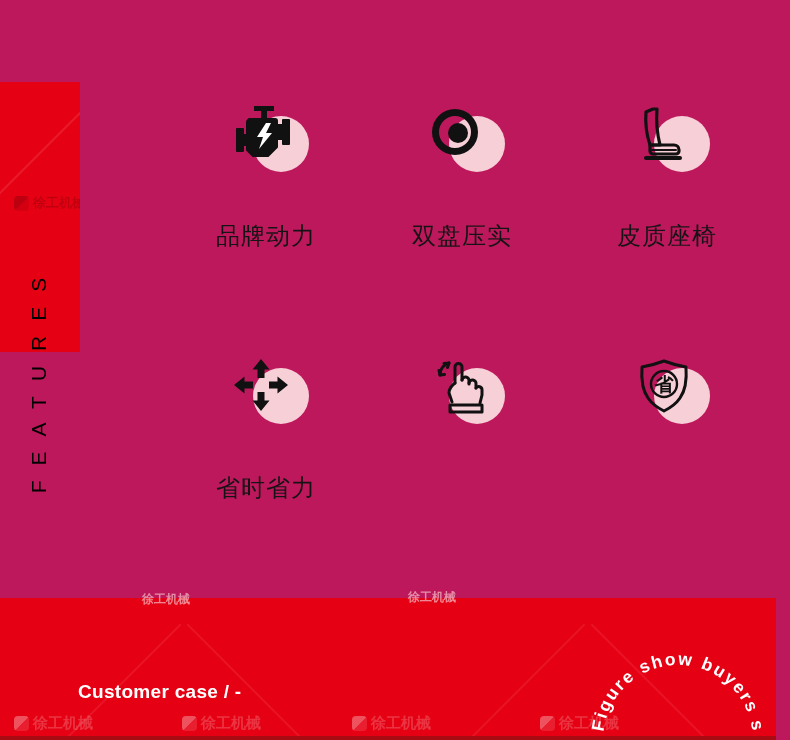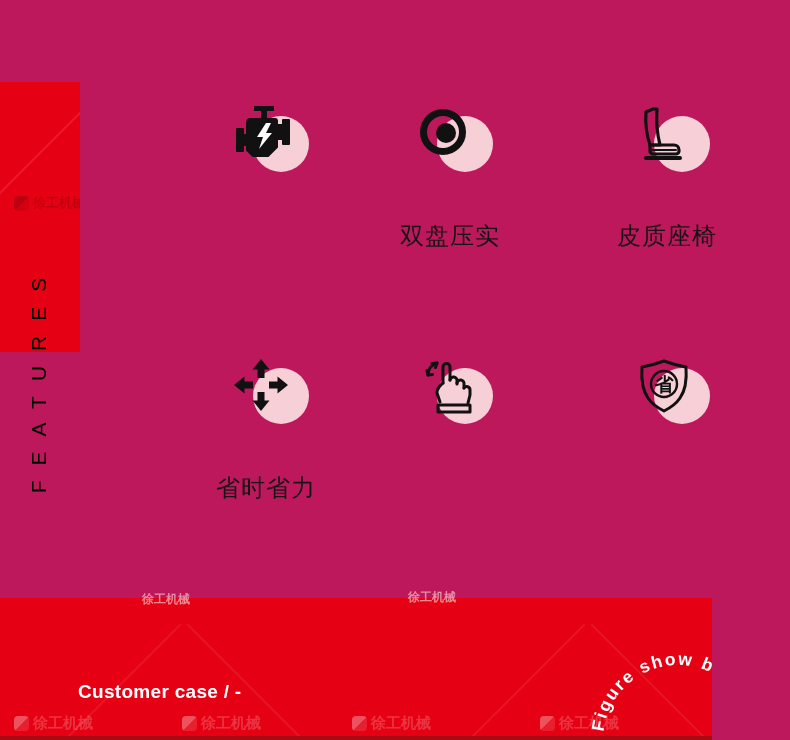--- a/index.html
+++ b/index.html
@@ -14,30 +14,30 @@
   .bar-wm{position:absolute;left:14px;top:112px;display:flex;align-items:center;gap:4px;
           font-size:13px;font-weight:bold;color:rgba(0,0,0,.16);white-space:nowrap;}
   .bar-wm .wm-logo{background:linear-gradient(135deg,rgba(0,0,0,.18) 50%,rgba(0,0,0,.08) 50%);}
 
   .features-label{position:absolute;left:-96px;top:358px;width:270px;height:40px;
                   transform:rotate(-90deg);text-align:center;font-size:21px;font-weight:400;
                   letter-spacing:15px;color:#000;line-height:40px;}
 
   
   .cell{position:absolute;width:170px;text-align:center;}
-  .c1{left:181px;} .c2{left:365px;} .c3{left:582px;}
+  .c1{left:181px;} .c2{left:377px;} .c3{left:582px;}
   .r1{top:106px;}  .r2{top:358px;}
   .icon-wrap{position:relative;width:66px;height:64px;margin:0 auto;}
   .pink{position:absolute;left:20px;top:10px;width:56px;height:56px;border-radius:50%;
         background:#f7cfd6;}
   .icon-wrap svg{position:absolute;left:0;top:0;}
   .feat-label{margin-top:50px;font-size:24px;font-weight:500;color:#141414;letter-spacing:1px;}
 
   
-  .footer{position:absolute;left:0;top:598px;width:712px;height:142px;background:#e60013;overflow:hidden;}
+  .footer{position:absolute;left:0;top:598px;width:776px;height:142px;background:#e60013;overflow:hidden;}
   .footer::after{content:"";position:absolute;left:0;bottom:0;width:100%;height:4px;background:#a80b12;}
   .diag{position:absolute;width:200px;border-top:2px solid rgba(255,255,255,.08);}
   .customer{position:absolute;left:78px;top:83px;font-size:19px;font-weight:bold;color:#fff;
             letter-spacing:.3px;}
   .arc-svg{position:absolute;left:570px;top:12px;}
 
   
   .wm-logo{display:inline-block;width:15px;height:15px;border-radius:4px;
            background:linear-gradient(135deg,rgba(255,255,255,.32) 50%,rgba(255,255,255,.12) 50%);}
   .wm-tile{position:absolute;display:flex;align-items:center;gap:4px;font-size:15px;font-weight:bold;
@@ -62,20 +62,21 @@
   <div class="cell c1 r1">
     <div class="icon-wrap">
       <div class="pink"></div>
       <svg width="62" height="56" viewBox="0 0 62 56">
         <rect x="21" y="0" width="20" height="5" fill="#111"></rect>
         <rect x="28" y="4" width="6" height="9" fill="#111"></rect>
         <path fill="#111" stroke="#111" stroke-width="2" stroke-linejoin="round" d="M16 13 h26 a2 2 0 0 1 2 2 v4 h6 v-5 h6 v24 h-6 v-5 h-6 v8 l-9 9 H20 l-6 -6 v-5 h-4 v6 H4 V23 h6 v6 h4 V17 a4 4 0 0 1 2 -4 z"></path>
         <path fill="#fff" d="M33 17 L24 31 h6 L26 43 L39 27 h-6 L38 17 z"></path>
       </svg>
     </div>
+    <div class="feat-label">品牌动力</div>
   </div>
 
   <div class="cell c2 r1">
     <div class="icon-wrap">
       <div class="pink"></div>
       <svg width="56" height="56" viewBox="0 0 56 56">
         <circle cx="26" cy="26" r="19.5" fill="none" stroke="#111" stroke-width="7"></circle>
         <circle cx="29" cy="27" r="10" fill="#111"></circle>
       </svg>
     </div>

